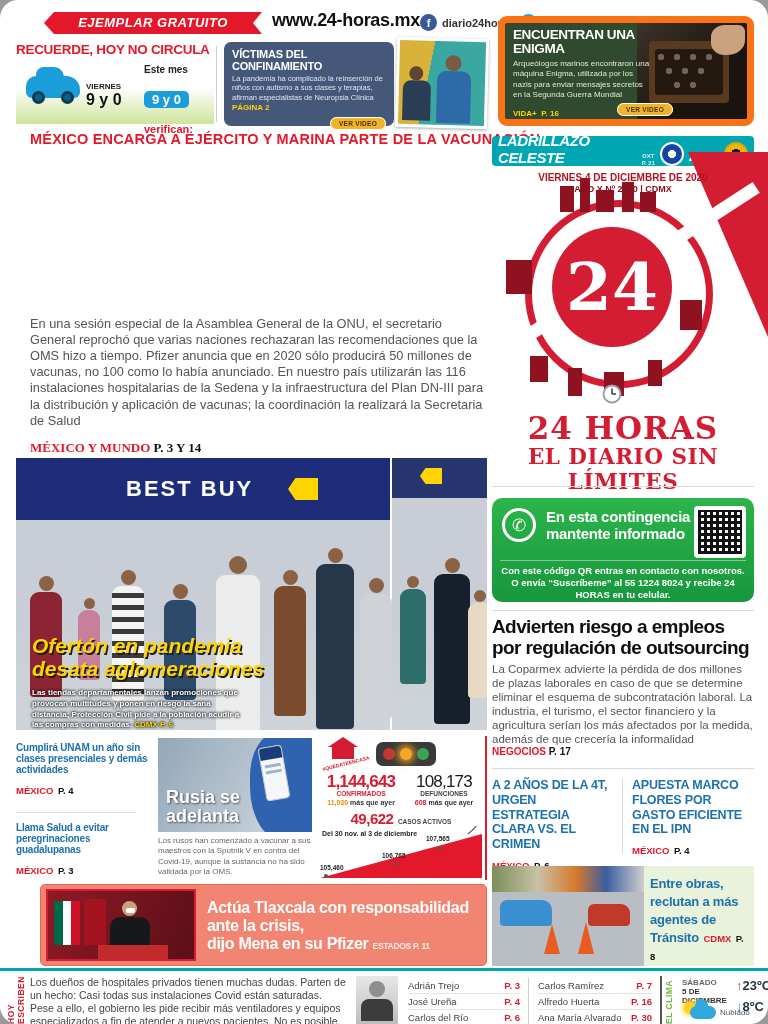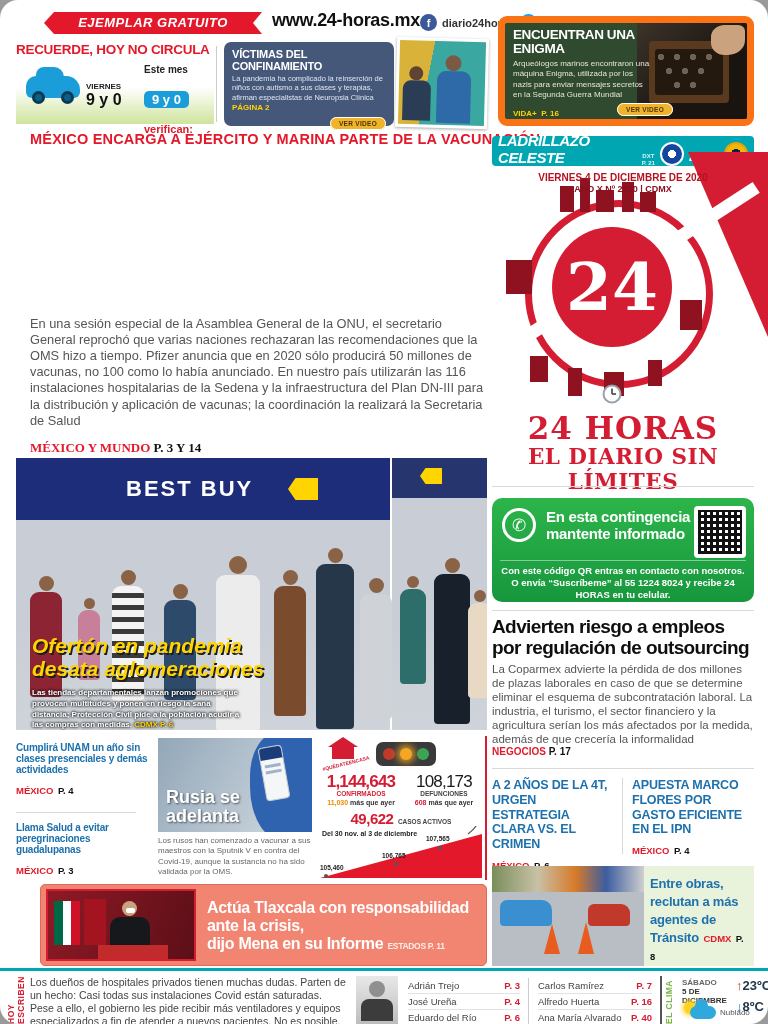--- a/index.html
+++ b/index.html
@@ -394,21 +394,21 @@
     <div style="position:absolute;left:5px;top:4px;width:150px;height:72px;background:linear-gradient(110deg,#8e1a25,#5c0f18);border:2px solid #d41d33;box-sizing:border-box;overflow:hidden;">
       <div class="flagmx" style="left:6px;top:10px;"></div>
       <div style="position:absolute;left:36px;top:8px;width:22px;height:46px;background:#a31320;"></div>
       <div style="position:absolute;left:74px;top:10px;width:15px;height:15px;border-radius:50%;background:#caa27e;"></div>
       <div style="position:absolute;left:78px;top:17px;width:9px;height:5px;background:#fff;border-radius:2px;"></div>
       <div style="position:absolute;left:62px;top:26px;width:40px;height:32px;border-radius:10px 10px 0 0;background:#17181c;"></div>
       <div style="position:absolute;left:50px;bottom:0;width:70px;height:14px;background:#c22b2b;"></div>
     </div>
     <div style="position:absolute;left:166px;top:14px;width:272px;color:#fff;font-weight:bold;font-size:16px;line-height:18px;letter-spacing:-.3px;">
       <div>Actúa Tlaxcala con responsabilidad ante la crisis,</div>
-      <div><span>dijo Mena en su Informe</span>
+      <div><span>dijo Mena en su Pfizer</span>
         <span style="font-size:8.5px;color:rgba(255,255,255,.85);">ESTADOS P. 11</span></div>
     </div>
   </div>
 
   <div class="abs tealrule"></div>
   <div class="abs vlabel" style="left:6px;top:978px;height:46px;color:#d41d33;font-size:8.5px;">HOY ESCRIBEN</div>
   <div class="abs" style="left:30px;top:976px;width:318px;font-size:10.5px;line-height:1.25;color:#444;">
     <span>Los dueños de hospitales privados tienen muchas dudas. Parten de un hecho: Casi todas sus instalaciones Covid están saturadas. Pese a ello, el gobierno les pide recibir más ventiladores y equipos especializados a fin de atender a nuevos pacientes. No es posible.</span>
     
   </div>
@@ -419,37 +419,37 @@
   <div class="abs" style="left:408px;top:978px;width:112px;">
     <div class="colrow">
         <span class="nm">Adrián Trejo</span>
         <span class="pg">P. 3</span>
       </div>
     <div class="colrow">
         <span class="nm">José Ureña</span>
         <span class="pg">P. 4</span>
       </div>
     <div class="colrow">
-        <span class="nm">Eduardo del Río</span>
+        <span class="nm">Carlos del Río</span>
         <span class="pg">P. 6</span>
       </div>
   </div>
   <div class="abs" style="left:528px;top:978px;width:1px;height:46px;background:#ccc;"></div>
   <div class="abs" style="left:538px;top:978px;width:114px;">
     <div class="colrow">
         <span class="nm">Carlos Ramírez</span>
         <span class="pg">P. 7</span>
       </div>
     <div class="colrow">
         <span class="nm">Alfredo Huerta</span>
         <span class="pg">P. 16</span>
       </div>
     <div class="colrow">
         <span class="nm">Ana María Alvarado</span>
-        <span class="pg">P. 40</span>
+        <span class="pg">P. 30</span>
       </div>
   </div>
   <div class="abs" style="left:660px;top:976px;width:2px;height:48px;background:#555;"></div>
   <div class="abs vlabel" style="left:664px;top:980px;height:44px;color:#7ab648;font-size:8.5px;">EL CLIMA</div>
   <div class="abs" style="left:682px;top:978px;width:52px;">
     <div style="font-size:8px;font-weight:bold;color:#666;">SÁBADO</div>
     <div style="font-size:8px;font-weight:bold;color:#333;">5 DE DICIEMBRE</div>
     <div class="sun" style="left:2px;top:24px;"></div>
     <div class="cloud" style="left:8px;top:28px;"></div>
     <div style="position:absolute;left:38px;top:30px;font-size:8px;color:#555;">Nublado</div>

